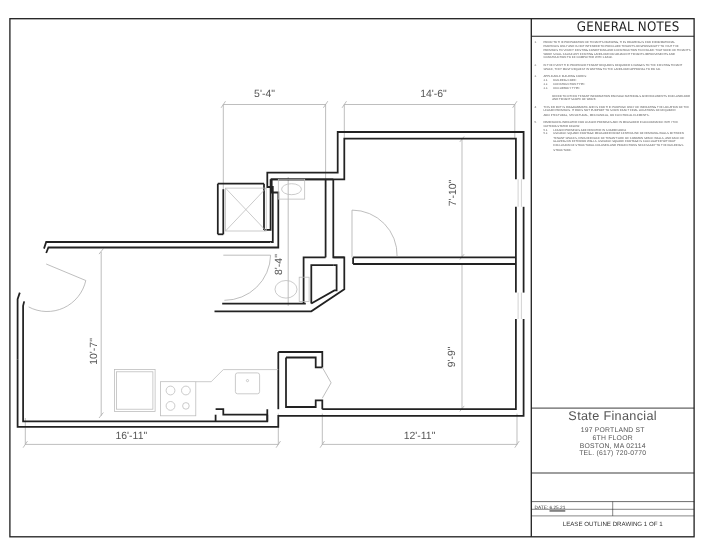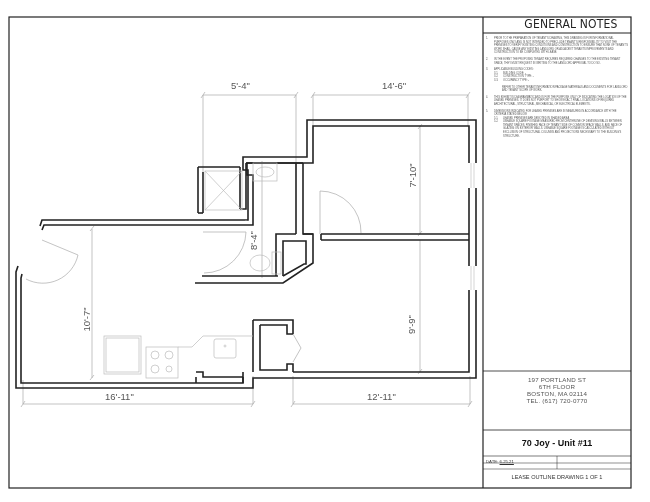--- a/index.html
+++ b/index.html
@@ -224,26 +224,26 @@
         <div class="sub">
             <span class="sn">5.2.</span>
             <span>USEABLE SQUARE FOOTAGE MEASURED FROM CENTERLINE OF DEMISING WALLS BETWEEN TENANT SPACES, FINISHED FACE OF TENANT SIDE OF COMMON SPACE WALLS, AND FACE OF GLAZING ON EXTERIOR WALLS. USEABLE SQUARE FOOTAGE IS CALCULATED WITHOUT EXCLUSION OF STRUCTURAL COLUMNS AND PROJECTIONS NECESSARY TO THE BUILDING'S STRUCTURE.</span>
           </div>
       </div>
     </div>
   </div>
 
   
   <div class="company">
+    <div class="name">State Financial</div>
     <div class="addr">
       <div>197 PORTLAND ST</div>
       <div>6TH FLOOR</div>
       <div>BOSTON, MA 02114</div>
       <div>TEL. (617) 720-0770</div>
     </div>
   </div>
-  <div class="project">70 Joy - Unit #11</div>
   <div class="date">
     <span>DATE:</span>
     <span style="text-decoration:underline;">6.25.21</span>
   </div>
   <div class="sheetlabel">LEASE OUTLINE DRAWING 1 OF 1</div>
 </div>
 
 </body></html>

